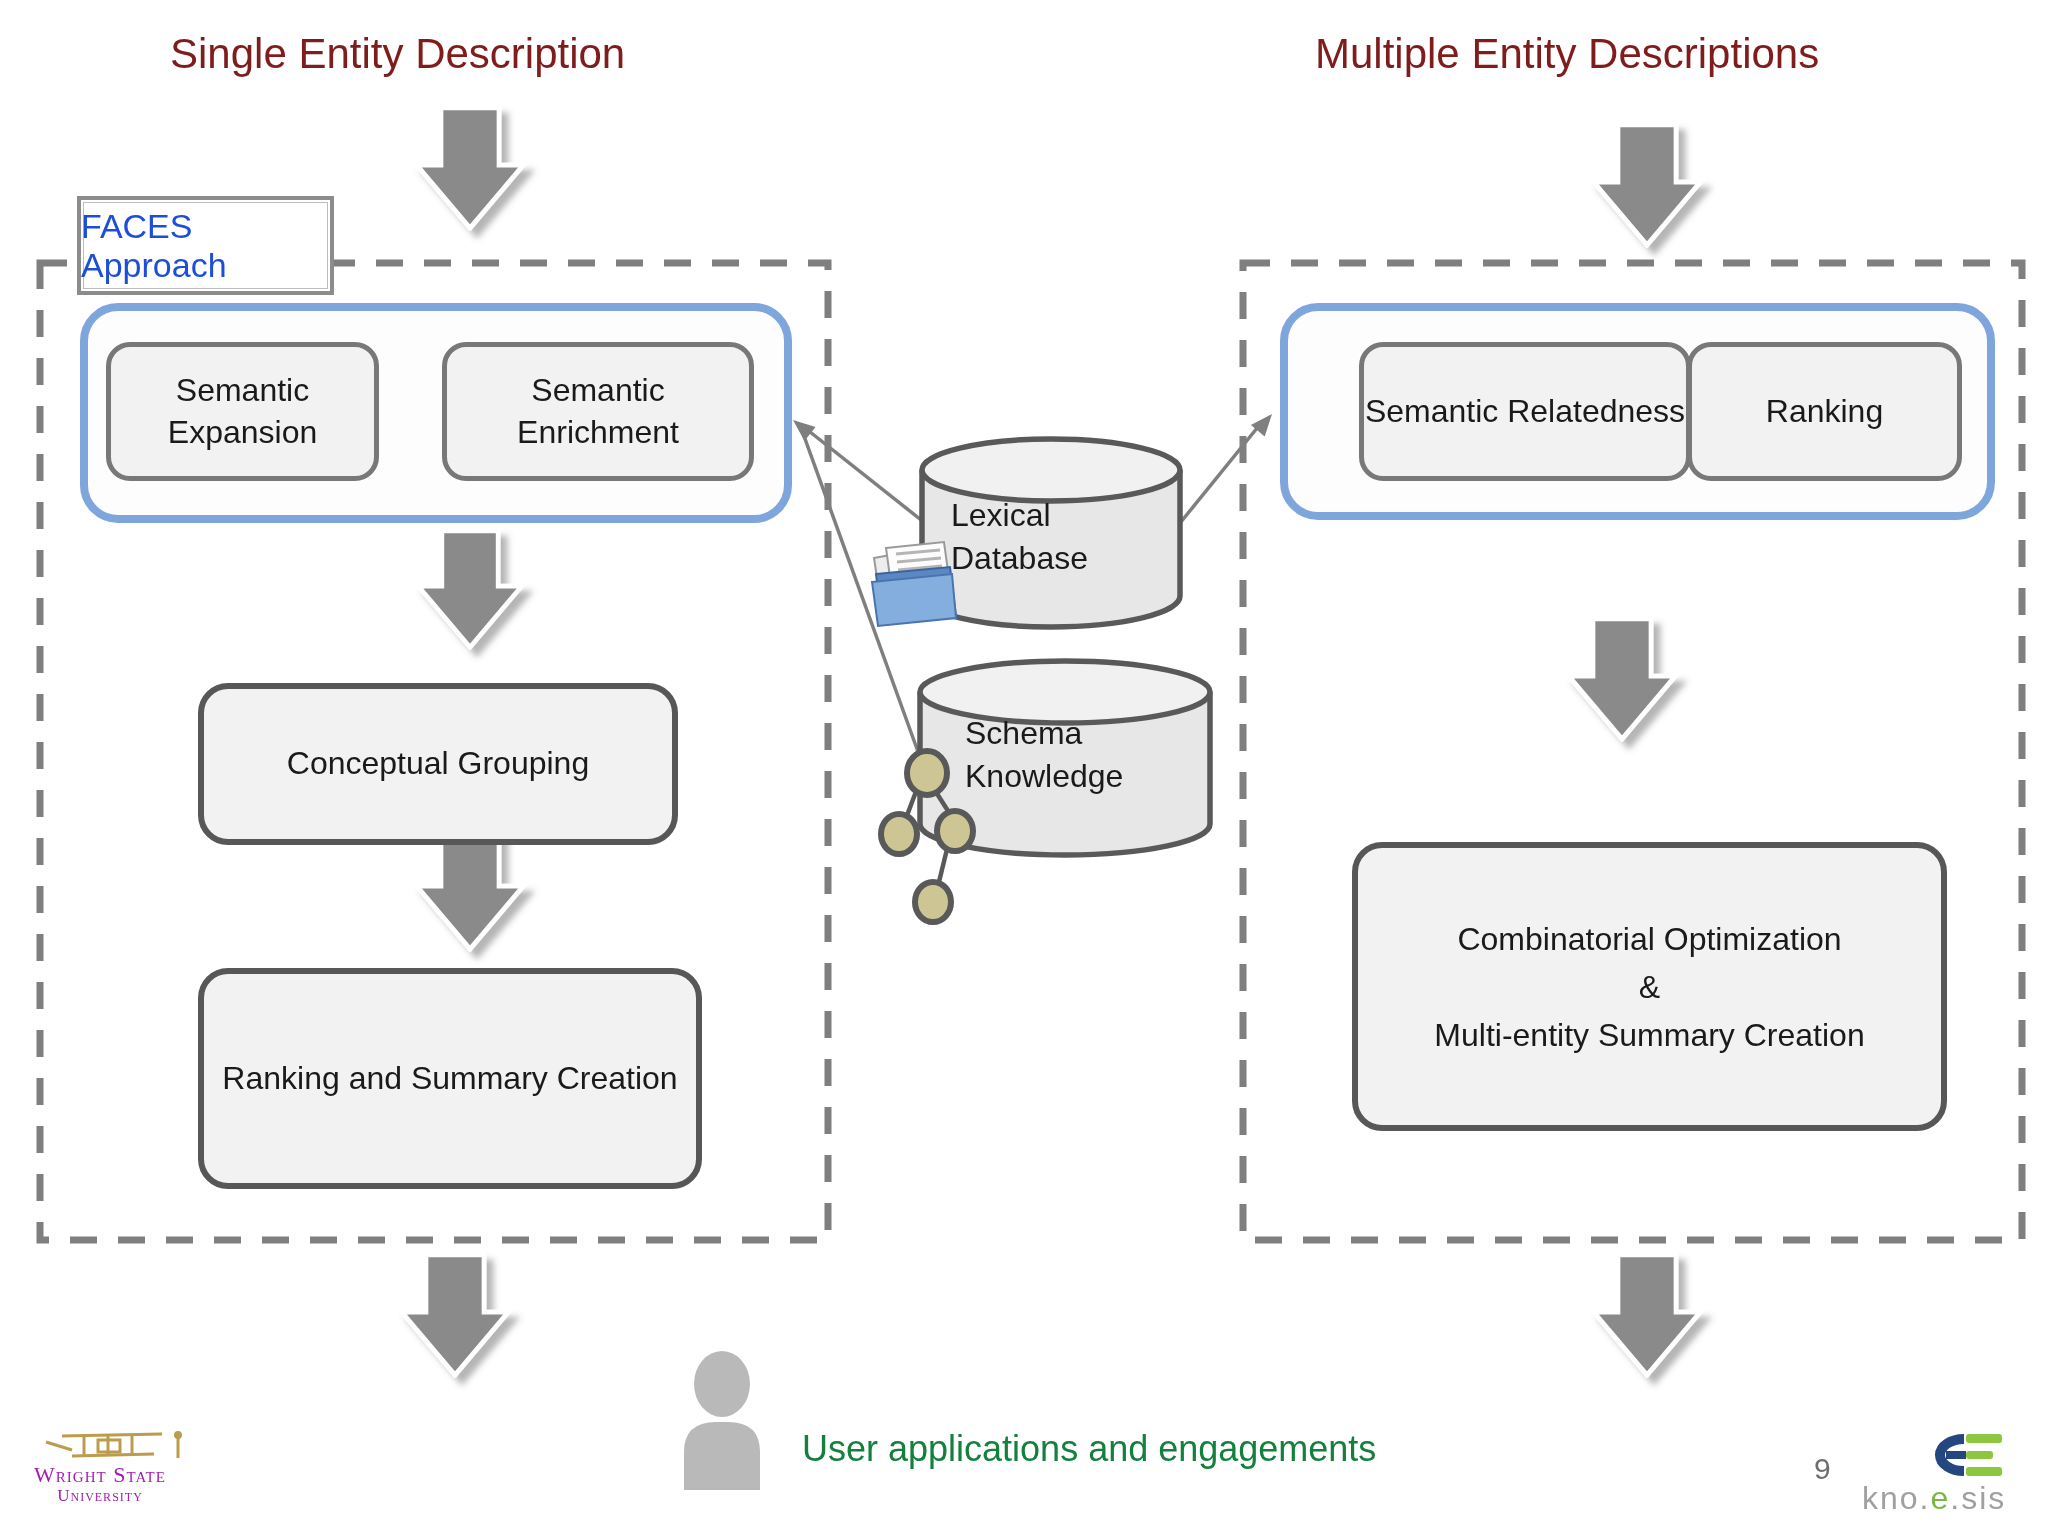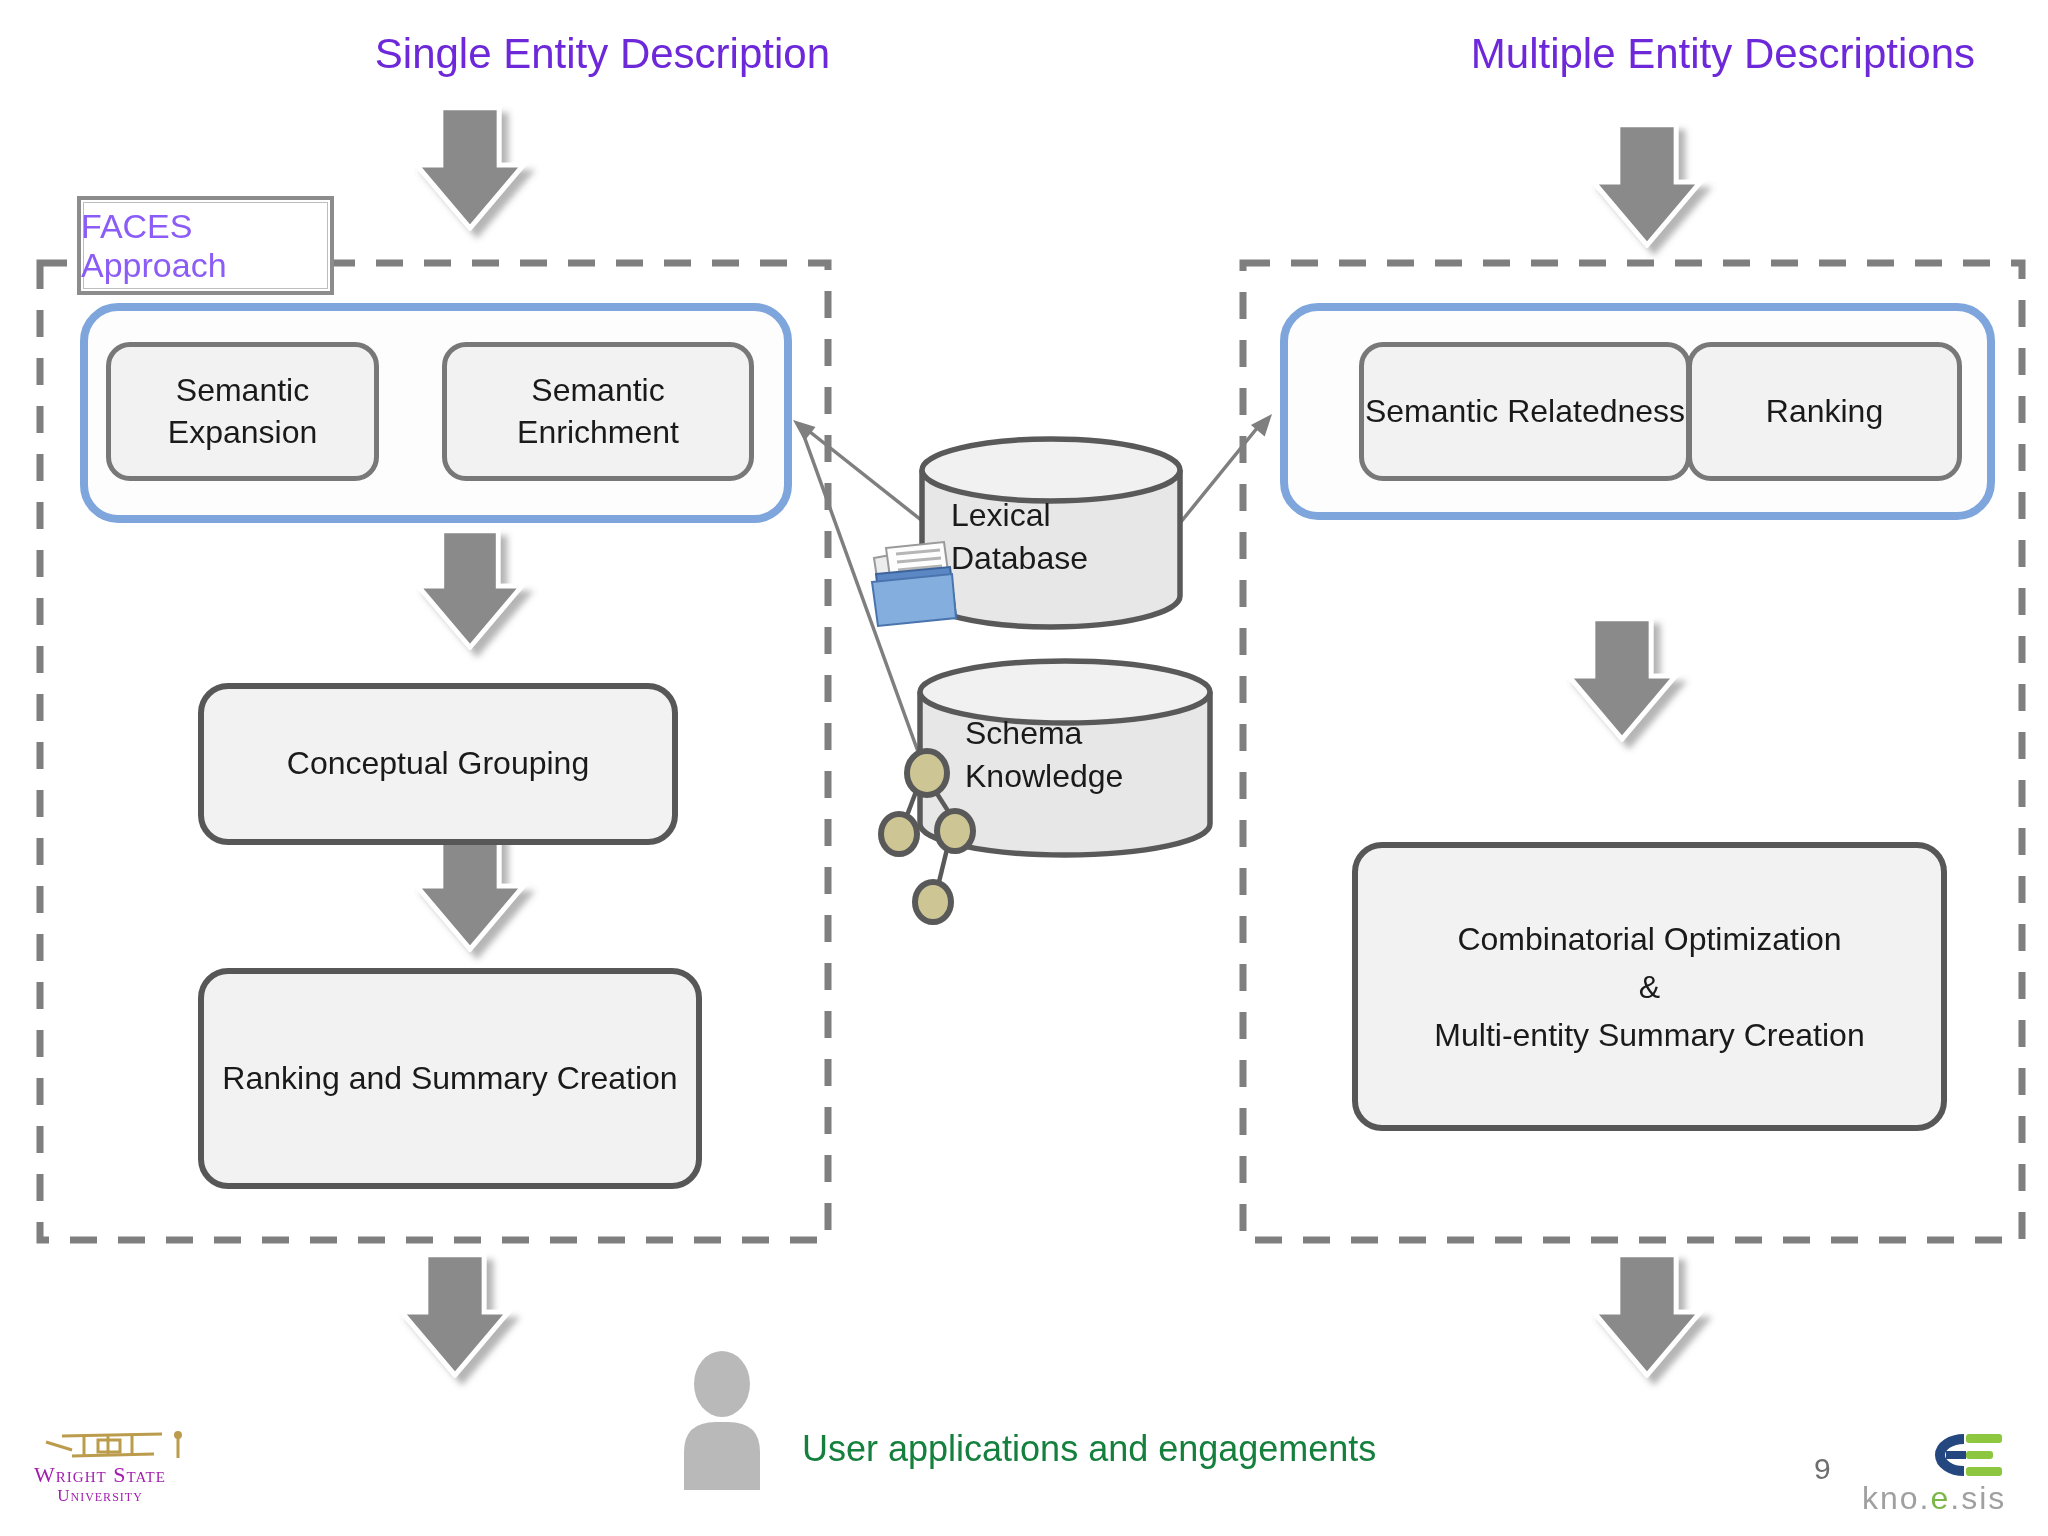--- a/index.html
+++ b/index.html
@@ -2,28 +2,28 @@
 <html><head>
 <meta charset="utf-8">
 <style>
   html,body{margin:0;padding:0;background:#ffffff;}
   .slide{
     position:relative;width:2048px;height:1536px;background:#ffffff;overflow:hidden;
     font-family:"Liberation Sans", sans-serif;color:#161616;
   }
   svg.layer{position:absolute;left:0;top:0;width:2048px;height:1536px;}
   .title{
-    position:absolute;font-size:42px;text-align:right;color:#6d28d9;
+    position:absolute;font-size:42px;text-align:left;color:#7f1d1d;
     letter-spacing:0px;
   }
   .faces-box{
     position:absolute;background:#ffffff;border:4px solid #8c8c8c;
     box-shadow:inset 0 0 0 2px #ffffff, inset 0 0 0 3px #bdbdbd;
     display:flex;align-items:center;justify-content:center;
-    font-size:34px;color:#8b5cf6;
+    font-size:34px;color:#1d4ed8;
   }
   .bluebox{
     position:absolute;border:8px solid #7ea6dc;border-radius:38px;background:#fdfdfd;
   }
   .gbox{
     position:absolute;background:#f2f2f2;border:5px solid #787878;border-radius:24px;
     display:flex;align-items:center;justify-content:center;text-align:center;
     font-size:32px;line-height:1.3;color:#1a1a1a;
   }
   .gbox.dark{border-color:#575757;border-width:6px;border-radius:30px;}

